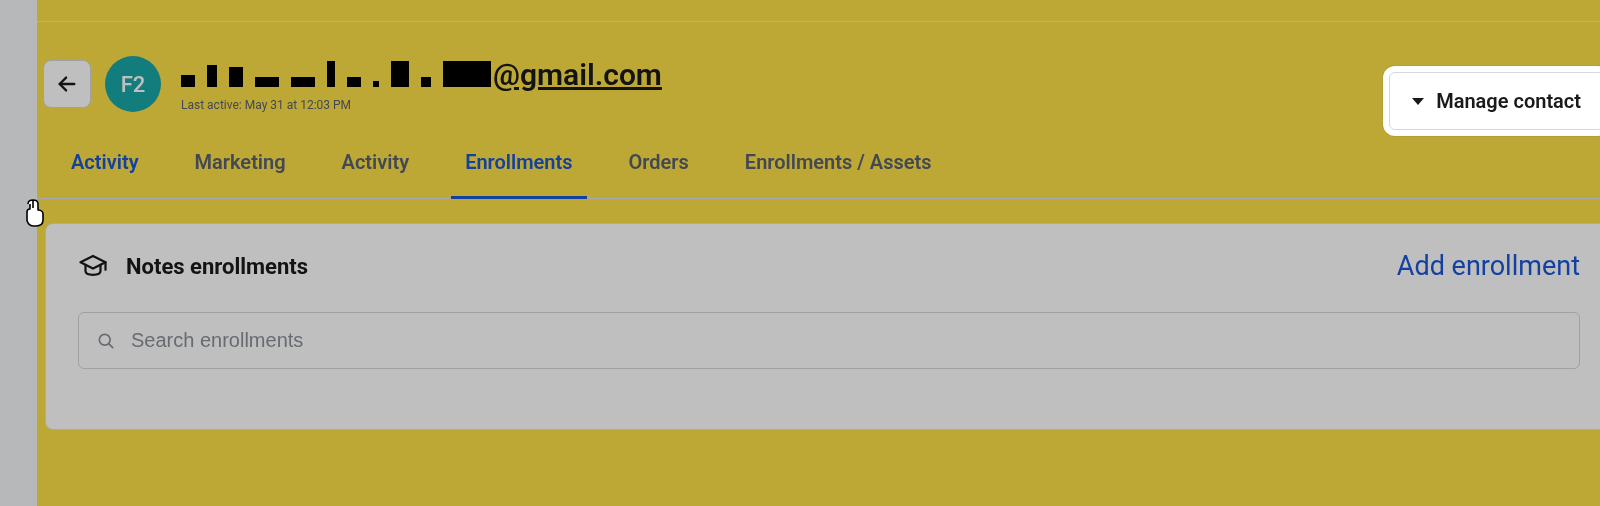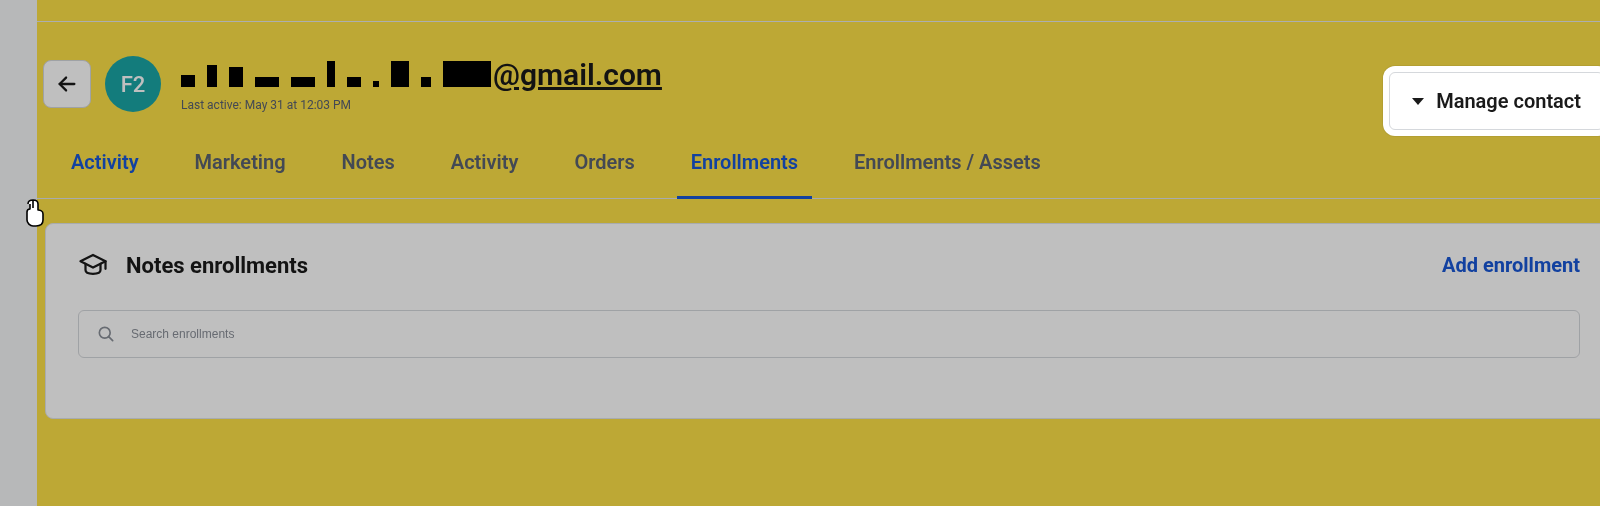--- a/index.html
+++ b/index.html
@@ -24,23 +24,23 @@
 
   .tabs { display: flex; gap: 56px; padding: 0 34px; border-bottom: 1px solid #e1e4e8; font-size: 20px; font-weight: 600; }
   .tab { padding: 14px 0 24px 0; color: #5a6270; cursor: pointer; position: relative; }
   .tab.overview { color: #1857d6; }
   .tab.active { color: #1857d6; }
   .tab.active::after { content: ""; position: absolute; left: -14px; right: -14px; bottom: -1px; height: 3px; background: #1857d6; }
 
   .panel { margin: 24px 24px 0 8px; border: 1px solid #e1e4e8; border-radius: 8px; background: #fff; padding: 26px 32px 60px 32px; }
   .panel-header { display: flex; align-items: center; justify-content: space-between; margin-bottom: 30px; }
   .panel-title { display: flex; align-items: center; gap: 18px; font-size: 22px; font-weight: 700; }
-  .add-link { color: #1857d6; font-size: 20px; font-weight: 700; cursor: pointer; }
+  .add-link { color: #1857d6; font-size: 27px; font-weight: 400; cursor: pointer; }
   .search-wrap { position: relative; }
-  .search-input { width: 100%; border: 1px solid #d5d8dc; border-radius: 6px; padding: 16px 16px 16px 52px; font-size: 12px; color: #1a1a1a; background: #fff; }
+  .search-input { width: 100%; border: 1px solid #d5d8dc; border-radius: 6px; padding: 16px 16px 16px 52px; font-size: 20px; color: #1a1a1a; background: #fff; }
   .search-input::placeholder { color: #8a8f98; }
   .search-icon { position: absolute; left: 18px; top: 50%; transform: translateY(-50%); color: #8a8f98; }
 
   .cursor { position: absolute; left: 24px; top: 198px; z-index: 20; pointer-events: none; }
 </style>
 </head>
 <body>
 
 <div class="page">
   <div class="top-divider"></div>
@@ -77,24 +77,23 @@
       <div class="manage-btn-inner">
         <span class="caret-down"></span>
         <span>Manage contact</span>
       </div>
     </div>
   </div>
 
   <div class="tabs">
     <div class="tab overview">Activity</div>
     <div class="tab">Marketing</div>
-    <div class="tab">Notes</div>
     <div class="tab">Activity</div>
+    <div class="tab active">Enrollments</div>
     <div class="tab">Orders</div>
-    <div class="tab active">Enrollments</div>
     <div class="tab">Enrollments / Assets</div>
   </div>
 
   <div class="panel">
     <div class="panel-header">
       <div class="panel-title">
         <svg width="30" height="30" viewBox="0 0 24 24" fill="none" stroke="#1a1a1a" stroke-width="1.8" stroke-linecap="round" stroke-linejoin="round">
           <path d="M2 9 L12 4 L22 9 L12 14 Z"></path>
           <path d="M6 11 V16 C6 18 9 19 12 19 C15 19 18 18 18 16 V11"></path>
           <path d="M22 9 V15"></path>

